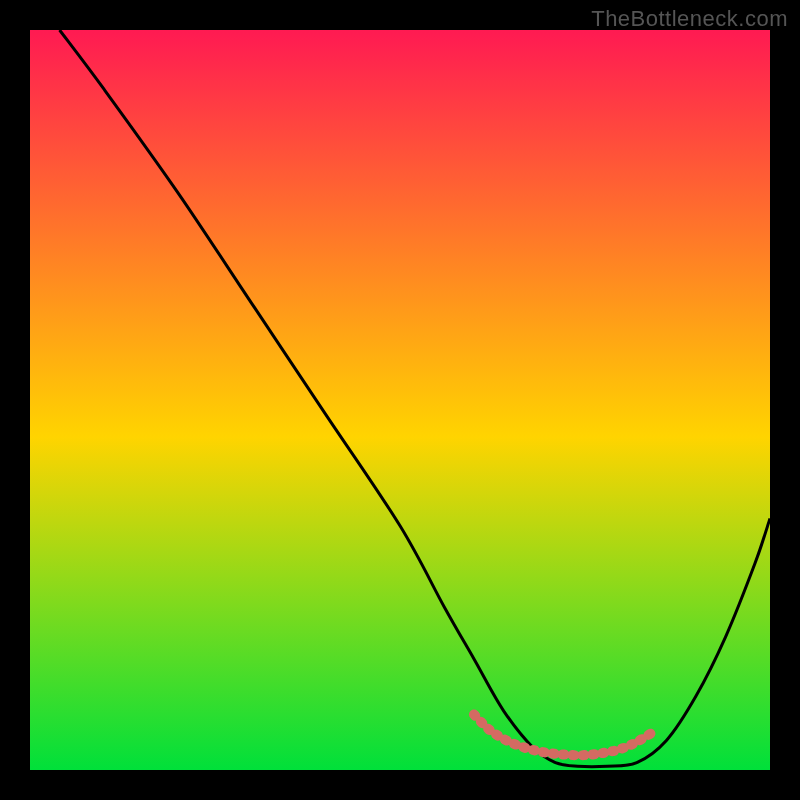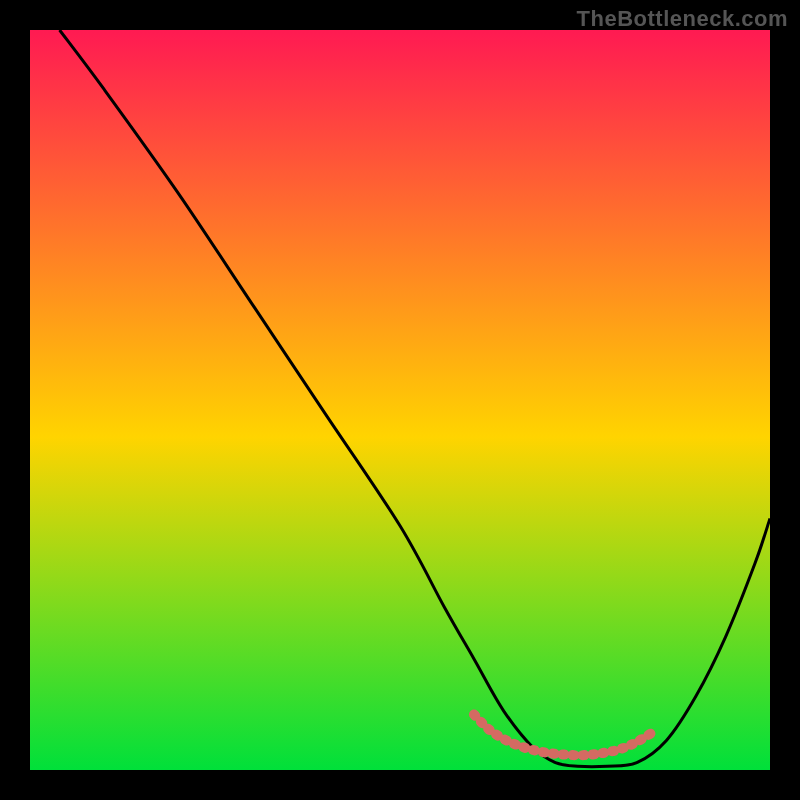--- a/index.html
+++ b/index.html
@@ -16,21 +16,21 @@
     width: 800px;
     height: 800px;
     background: #000;
   }
   .watermark {
     position: absolute;
     top: 6px;
     right: 12px;
     color: #555;
     font-size: 22px;
-    font-weight: bold;
+    font-weight: normal;
     letter-spacing: 0.5px;
     z-index: 50;
   }
   .plot {
     position: absolute;
     left: 30px;
     top: 30px;
     width: 740px;
     height: 740px;
   }

